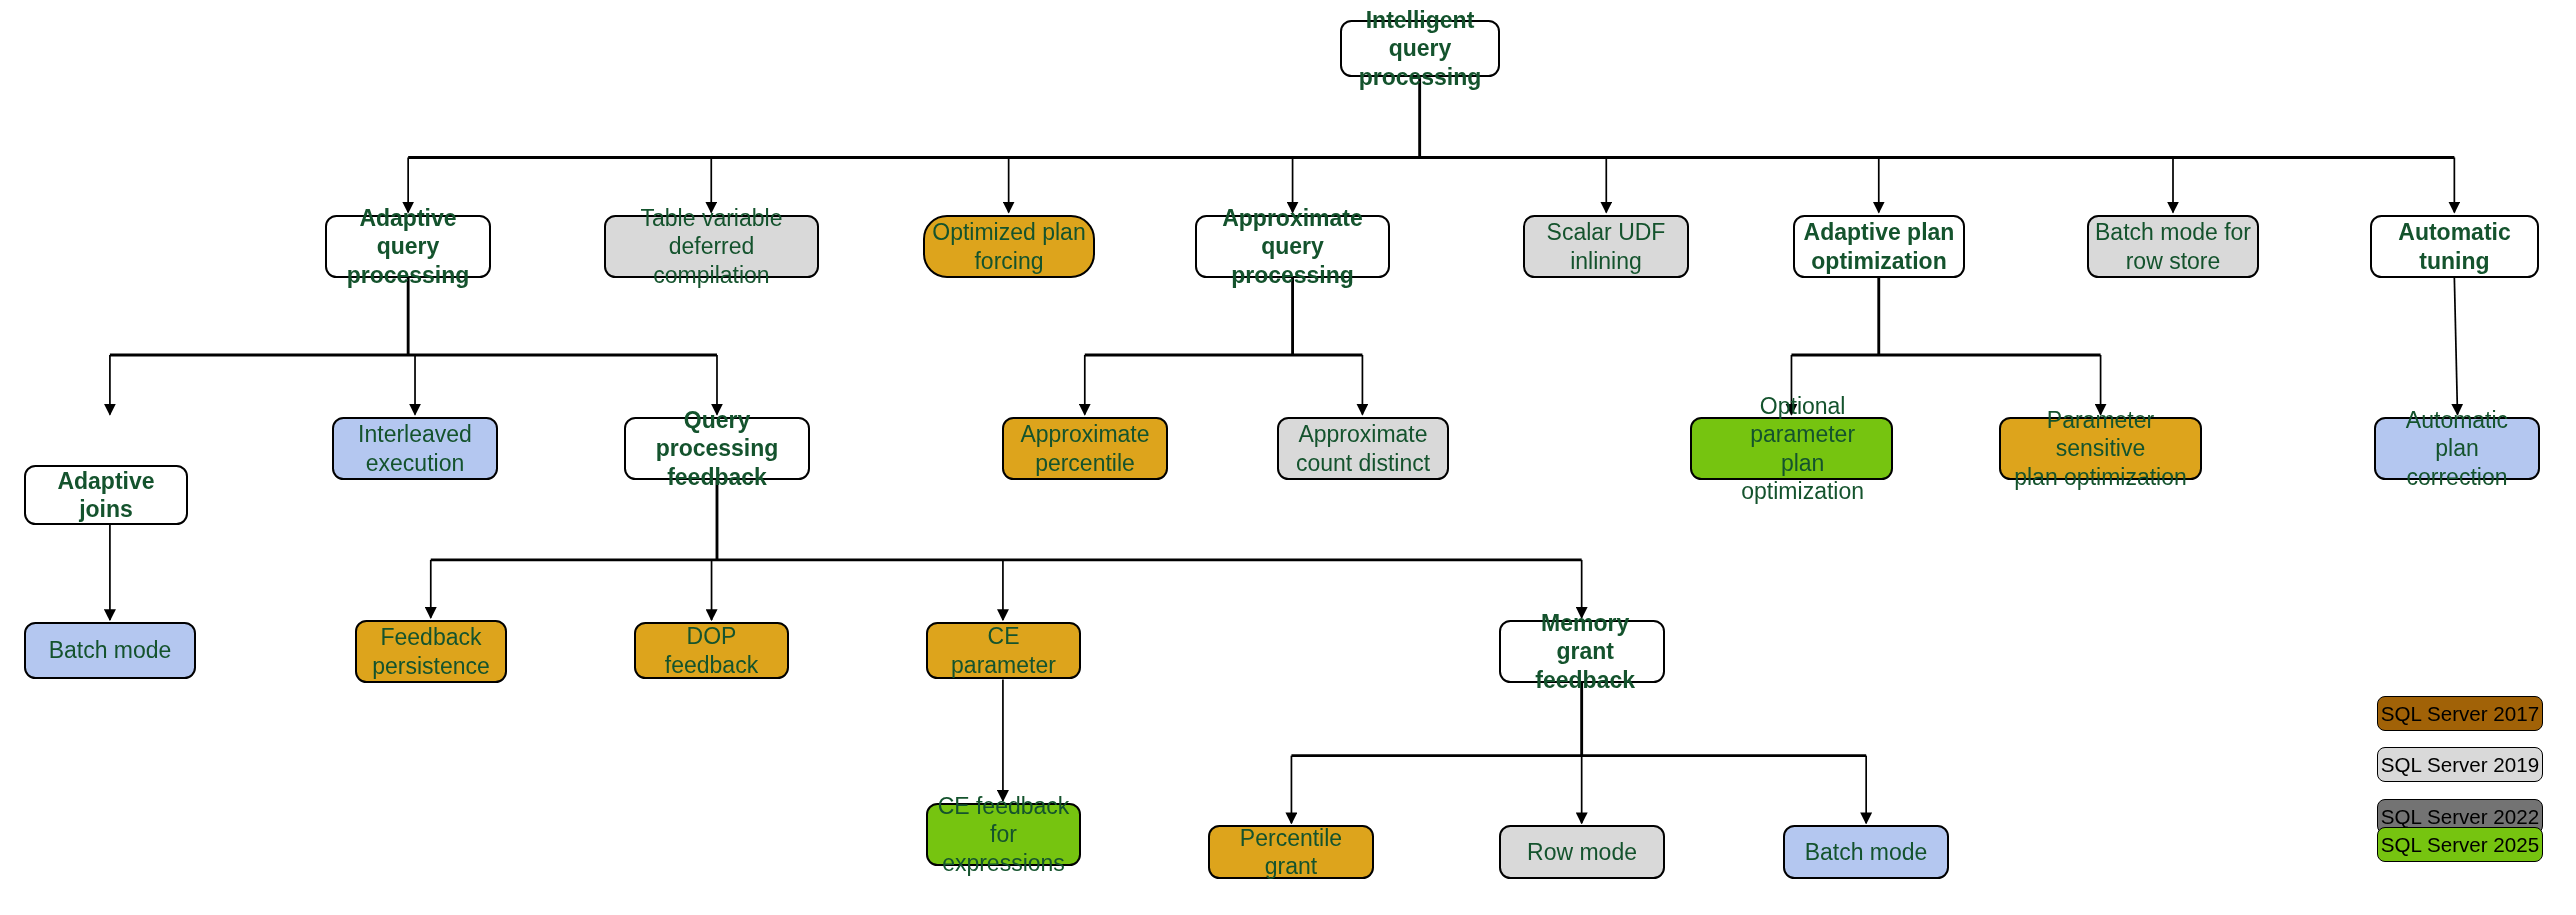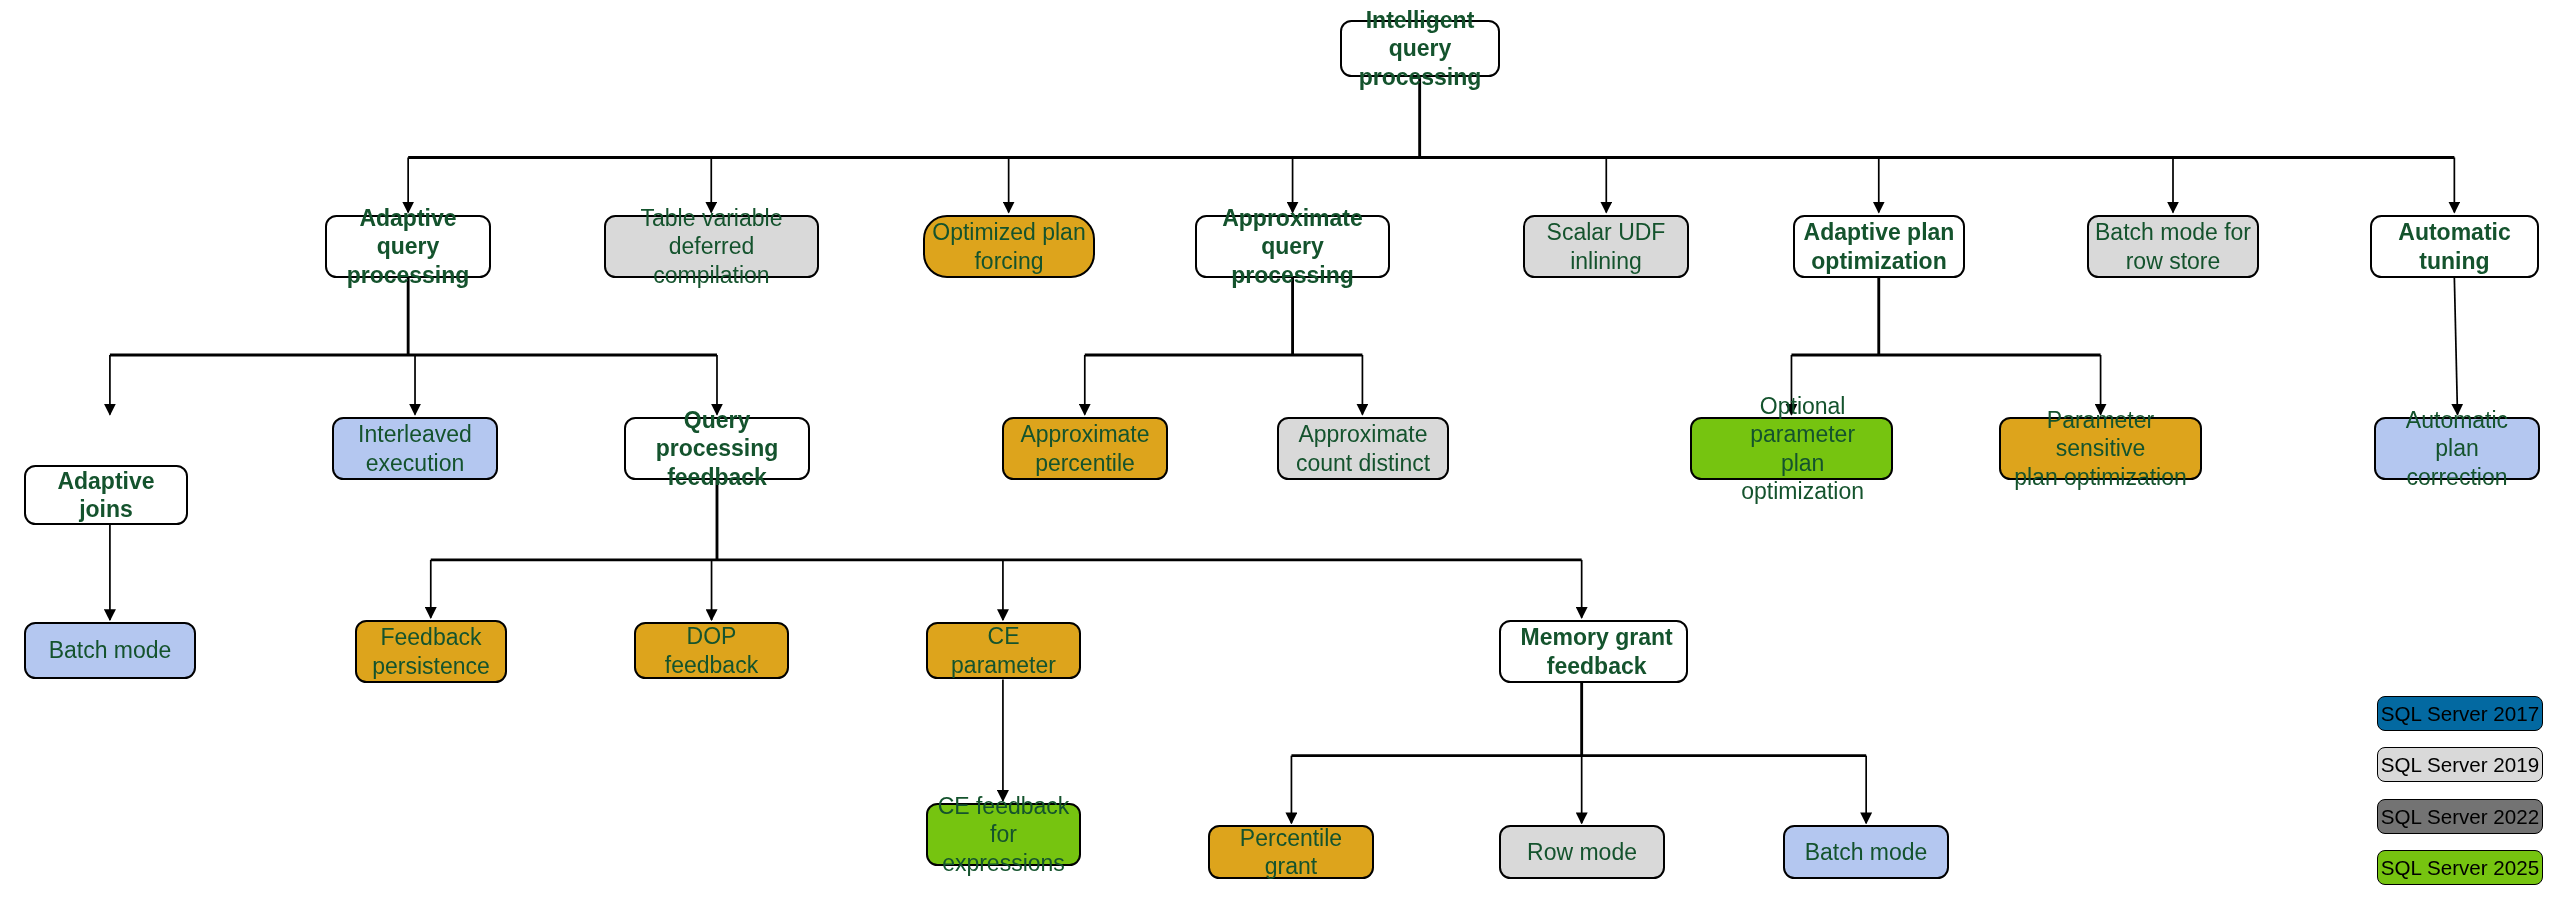--- a/index.html
+++ b/index.html
@@ -136,28 +136,28 @@
 plan optimization</div>
       <div class="node" style="left: 1999px; top: 417px; width: 203px; height: 63px; background: rgb(221, 164, 28);">Parameter sensitive
 plan optimization</div>
       <div class="node" style="left: 2374px; top: 417px; width: 166px; height: 63px; background: rgb(180, 199, 240);">Automatic plan
 correction</div>
       <div class="node" style="left: 24px; top: 622px; width: 172px; height: 57px; background: rgb(180, 199, 240);">Batch mode</div>
       <div class="node" style="left: 355px; top: 620px; width: 152px; height: 63px; background: rgb(221, 164, 28);">Feedback
 persistence</div>
       <div class="node" style="left: 634px; top: 622px; width: 155px; height: 57px; background: rgb(221, 164, 28);">DOP feedback</div>
       <div class="node" style="left: 926px; top: 622px; width: 155px; height: 57px; background: rgb(221, 164, 28);">CE parameter</div>
-      <div class="node bold" style="left: 1499px; top: 620px; width: 189px; height: 63px; background: rgb(255, 255, 255); padding-left: 12px;">Memory grant
+      <div class="node bold" style="left: 1499px; top: 620px; width: 166px; height: 63px; background: rgb(255, 255, 255); padding-left: 12px;">Memory grant
 feedback</div>
       <div class="node" style="left: 926px; top: 803px; width: 155px; height: 63px; background: rgb(118, 196, 16);">CE feedback for
 expressions</div>
       <div class="node" style="left: 1208px; top: 825px; width: 166px; height: 54px; background: rgb(221, 164, 28);">Percentile grant</div>
       <div class="node" style="left: 1499px; top: 825px; width: 166px; height: 54px; background: rgb(217, 217, 217);">Row mode</div>
       <div class="node" style="left: 1783px; top: 825px; width: 166px; height: 54px; background: rgb(180, 199, 240);">Batch mode</div>
     </div>
   <div id="legend-layer">
-      <div class="legend-item" style="left: 2377px; top: 696px; width: 166px; height: 35px; background: #0369a1;">SQL Server 2017</div>
+      <div class="legend-item" style="left: 2377px; top: 696px; width: 166px; height: 35px; background: #a16207;">SQL Server 2017</div>
       <div class="legend-item" style="left: 2377px; top: 747px; width: 166px; height: 35px; background: rgb(217, 217, 217);">SQL Server 2019</div>
       <div class="legend-item" style="left: 2377px; top: 799px; width: 166px; height: 35px; background: #737373;">SQL Server 2022</div>
-      <div class="legend-item" style="left: 2377px; top: 850px; width: 166px; height: 35px; background: rgb(118, 196, 16);">SQL Server 2025</div>
+      <div class="legend-item" style="left: 2377px; top: 827px; width: 166px; height: 35px; background: rgb(118, 196, 16);">SQL Server 2025</div>
     </div>
 </div>
 
 
 </body></html>

